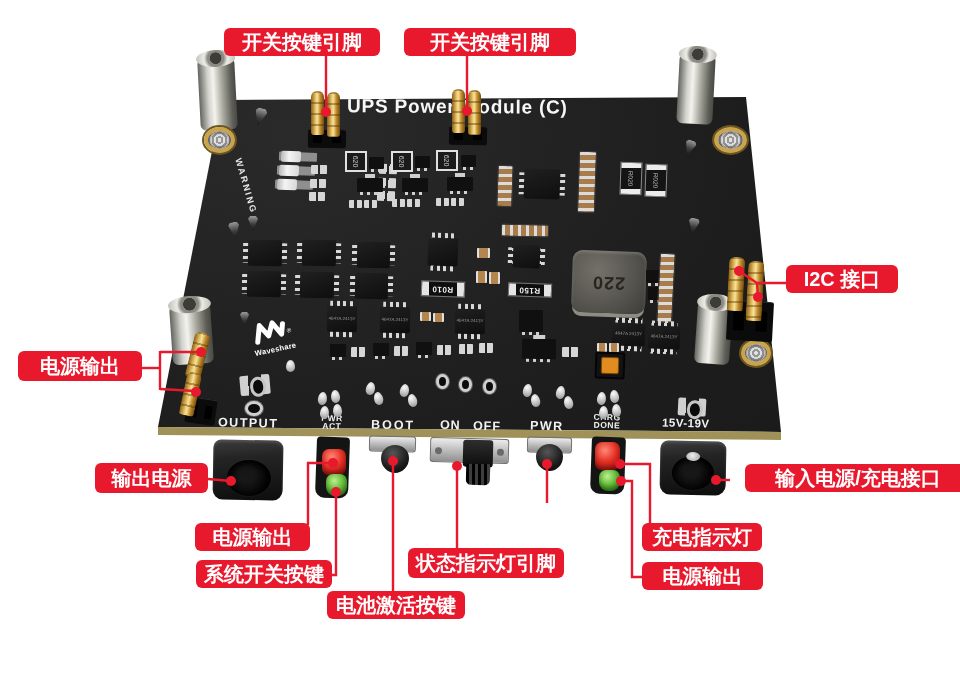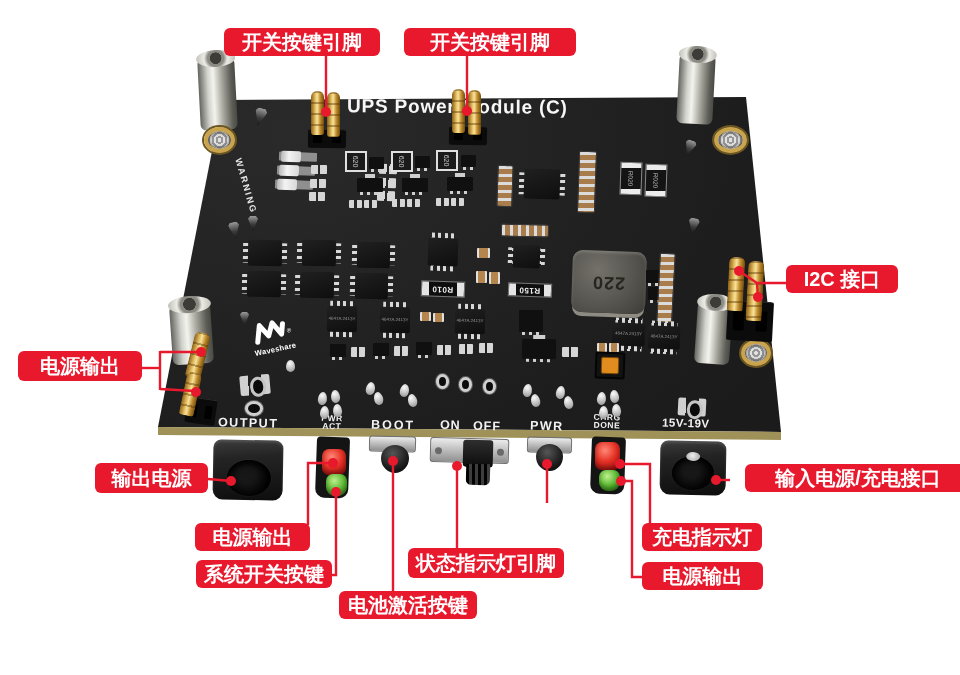--- a/index.html
+++ b/index.html
@@ -348,18 +348,18 @@
     </g>
   </svg>
 
   <div class="callout" style="left:224px;top:28px;min-width:156px;">开关按键引脚</div>
   <div class="callout" style="left:404px;top:28px;min-width:172px;">开关按键引脚</div>
   <div class="callout" style="left:786px;top:265px;min-width:112px;">I2C 接口</div>
   <div class="callout" style="left:18px;top:351px;min-width:124px;height:30px;">电源输出</div>
   <div class="callout" style="left:95px;top:463px;min-width:113px;height:30px;">输出电源</div>
   <div class="callout" style="left:195px;top:523px;min-width:115px;">电源输出</div>
   <div class="callout" style="left:196px;top:560px;min-width:114px;">系统开关按键</div>
-  <div class="callout" style="left:339px;top:591px;min-width:138px;">电池激活按键</div>
+  <div class="callout" style="left:327px;top:591px;min-width:138px;">电池激活按键</div>
   <div class="callout" style="left:408px;top:548px;min-width:153px;height:30px;">状态指示灯引脚</div>
   <div class="callout" style="left:642px;top:523px;min-width:120px;">充电指示灯</div>
   <div class="callout" style="left:642px;top:562px;min-width:121px;">电源输出</div>
   <div class="callout" style="left:729px;top:464px;min-width:226px;margin-left:16px;">输入电源/充电接口</div>
 </div>
 
 </body></html>

